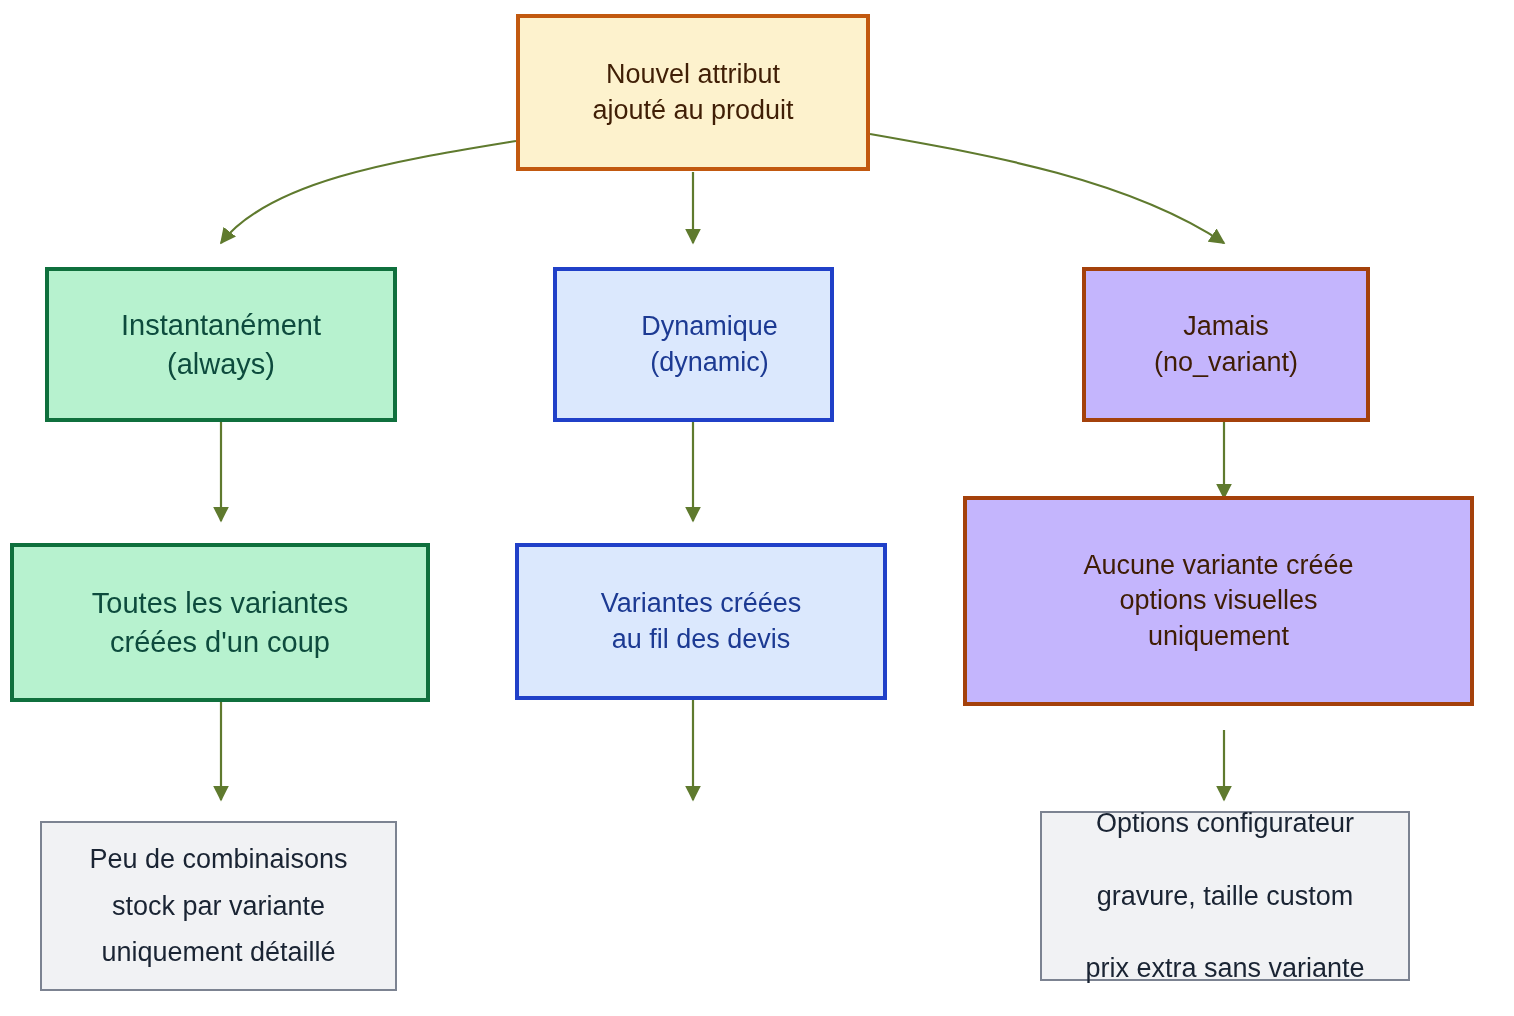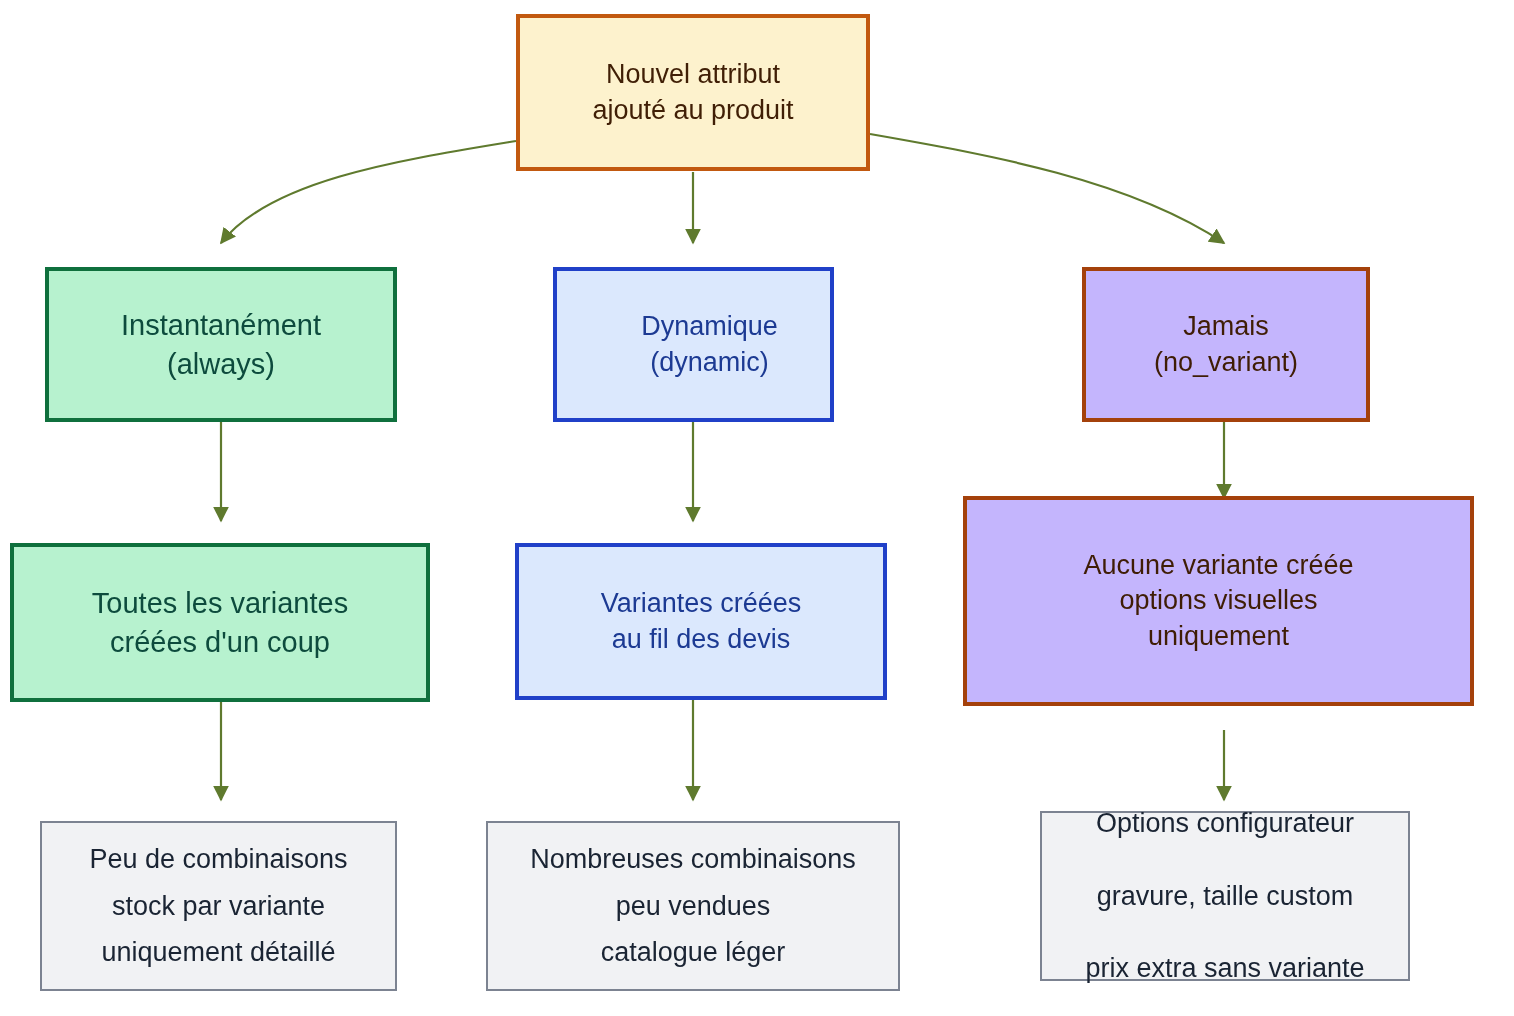--- a/index.html
+++ b/index.html
@@ -148,25 +148,20 @@
     <span class="line">options visuelles</span>
     <span class="line">uniquement</span>
   </div>
 
   <div class="node node-grey" style="left:40px; top:821px; width:357px; height:170px;">
     <span class="line">Peu de combinaisons</span>
     <span class="line">stock par variante</span>
     <span class="line">uniquement détaillé</span>
   </div>
 
-  <div class="node node-grey" style="left:486px; top:821px; width:414px; height:170px;">
-    <span class="line">Nombreuses combinaisons</span>
-    <span class="line">peu vendues</span>
-    <span class="line">catalogue léger</span>
-  </div>
 
   <div class="node node-grey" style="left:1040px; top:811px; width:370px; height:170px;gap:26px;">
     <span class="line">Options configurateur</span>
     <span class="line">gravure, taille custom</span>
     <span class="line">prix extra sans variante</span>
   </div>
 
 </div>
 
 </body></html>

